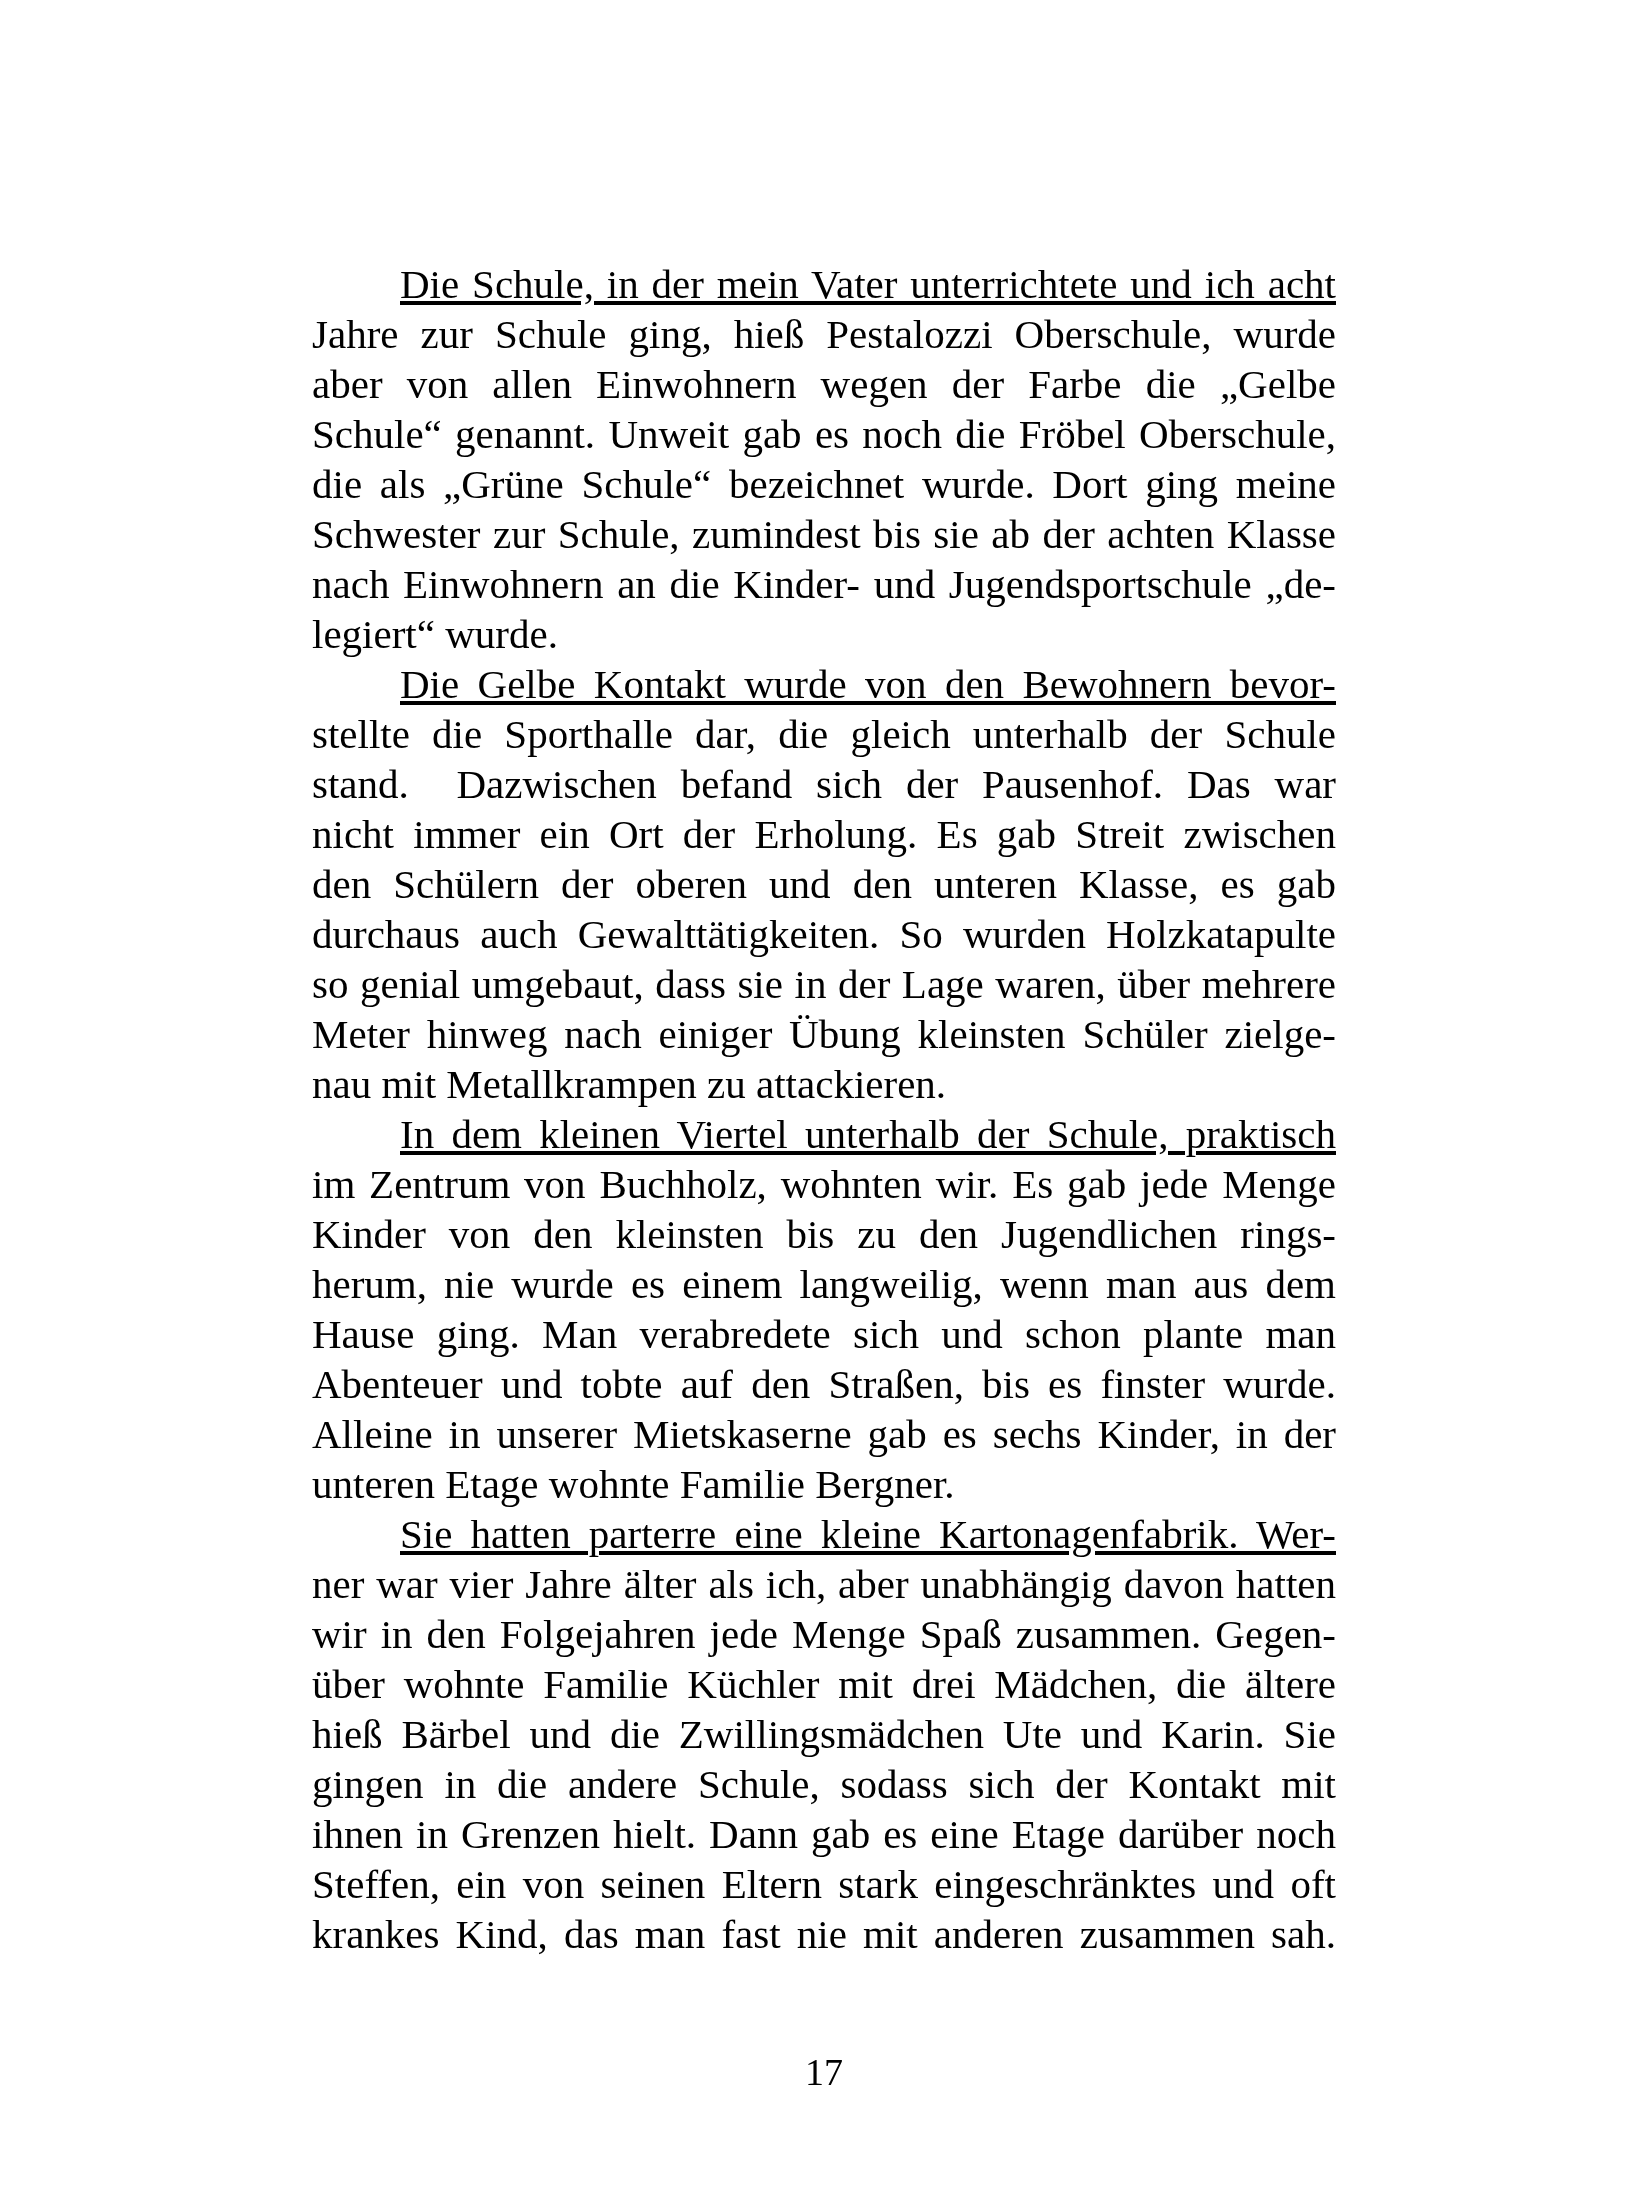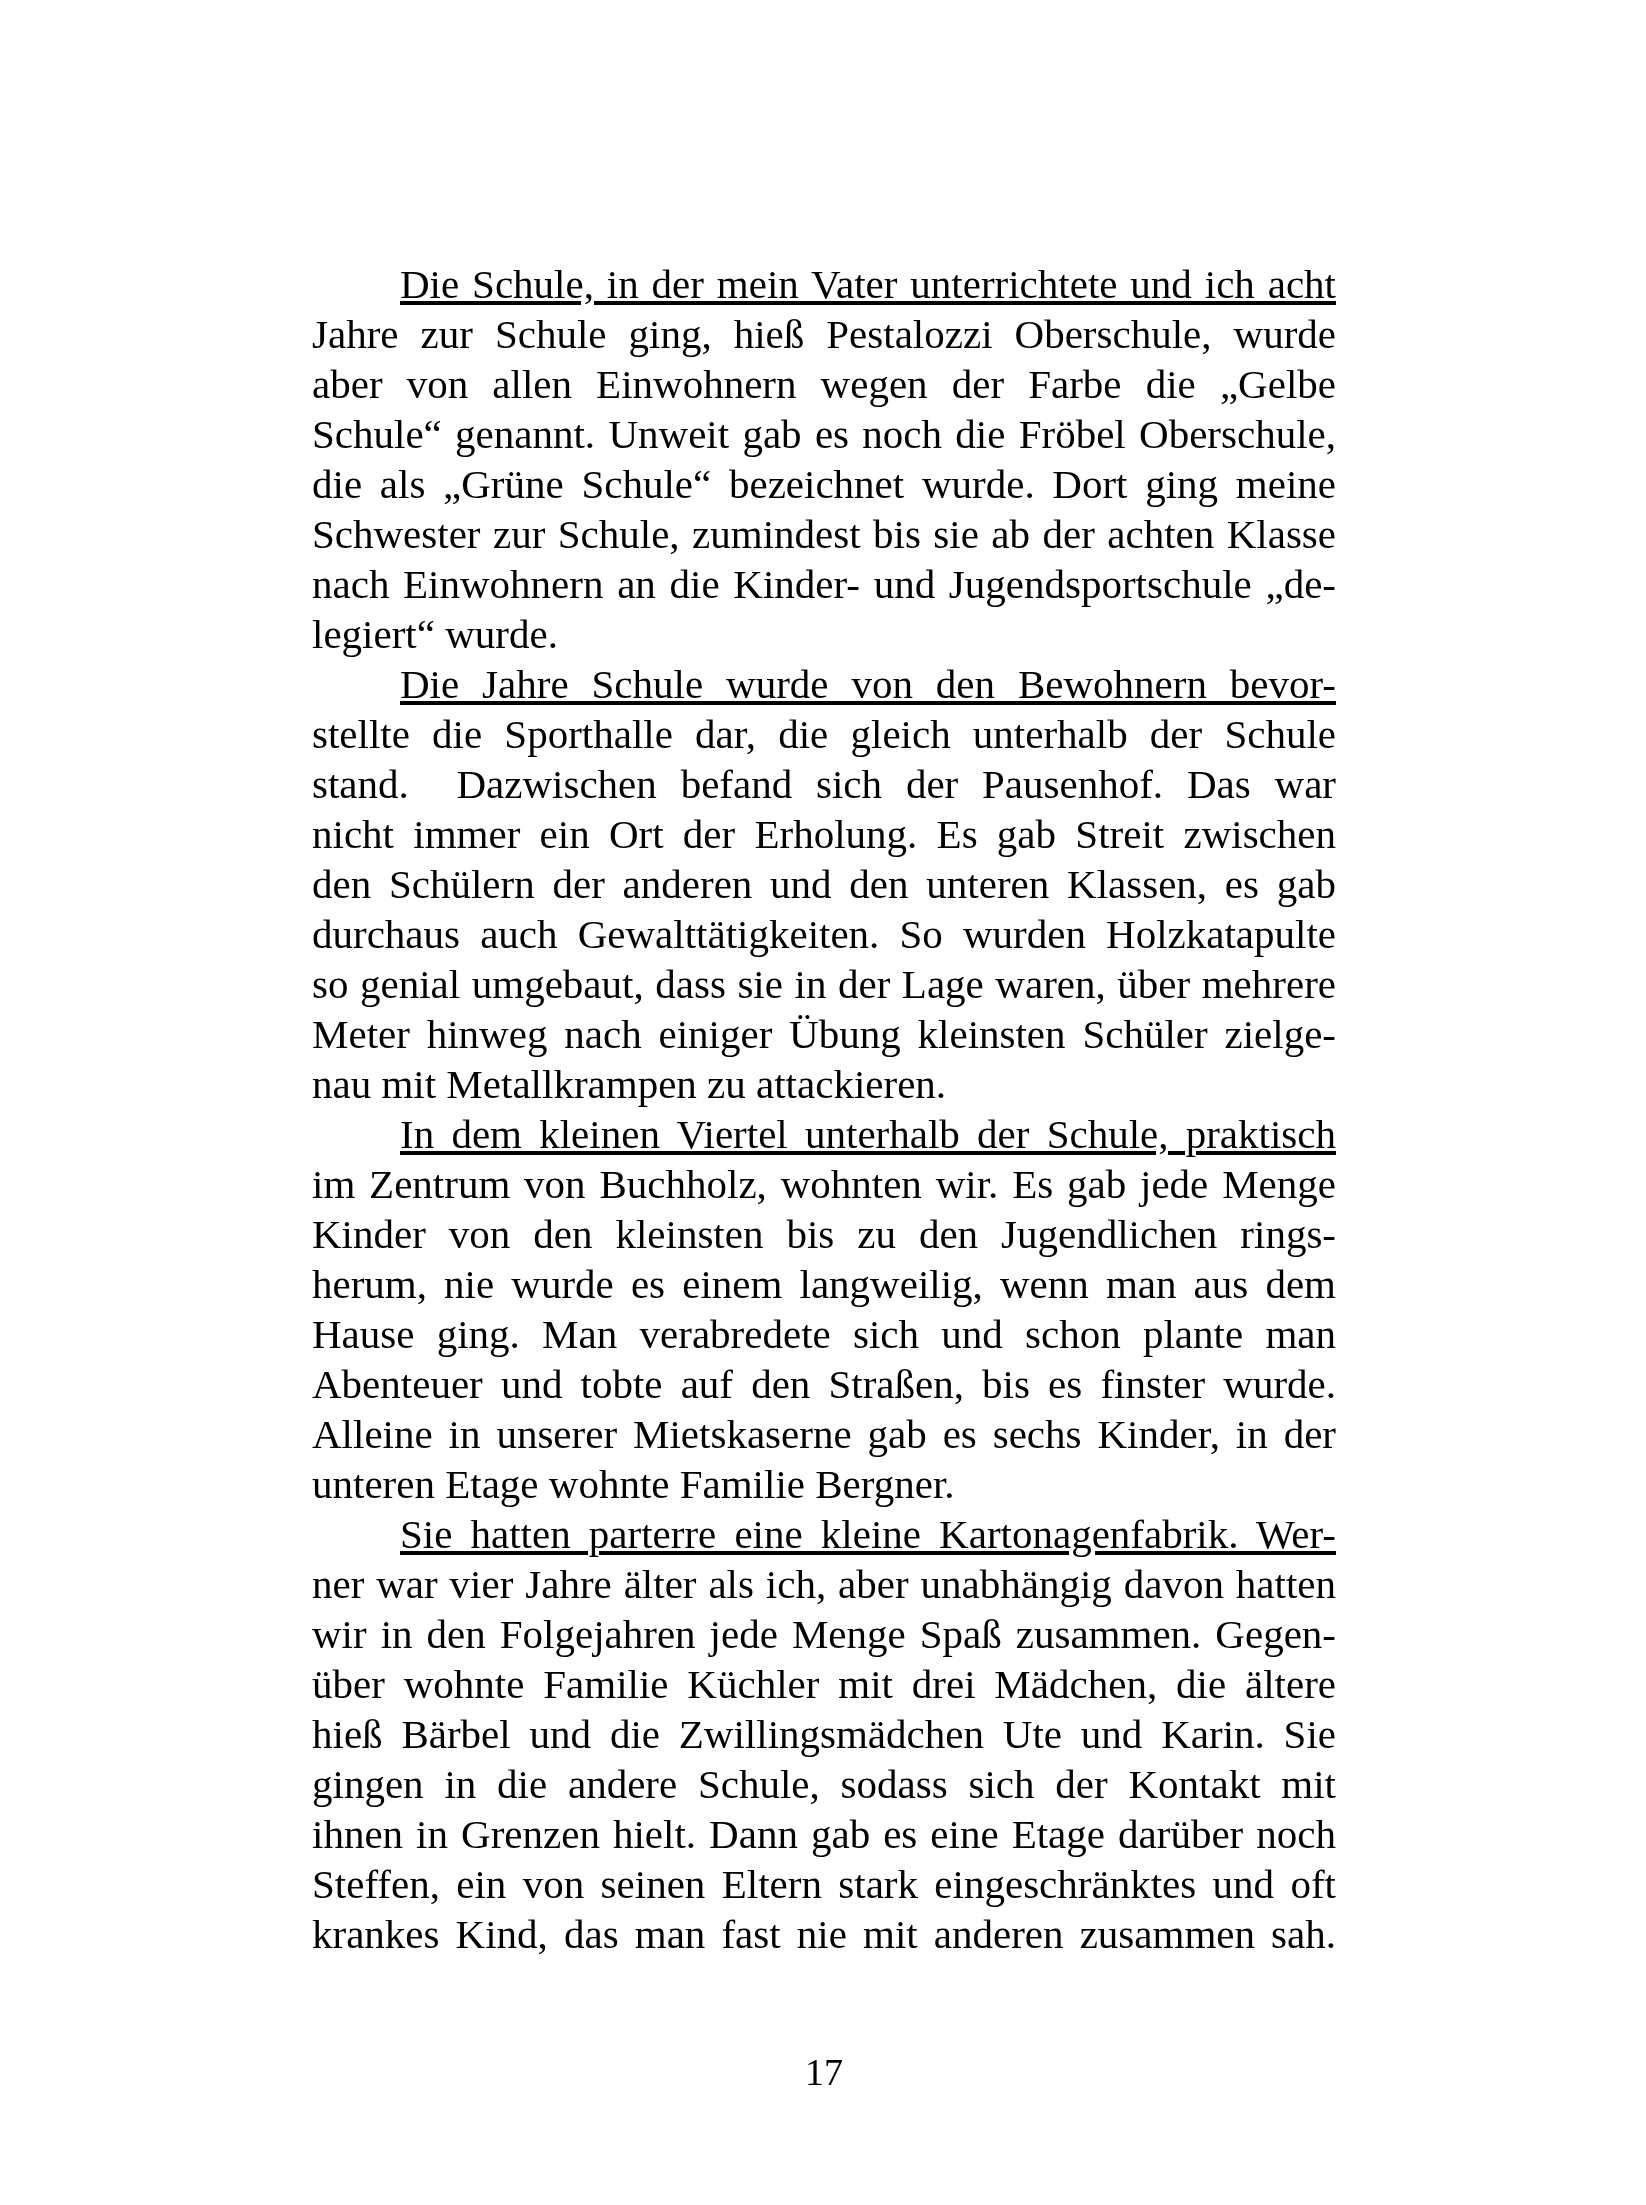--- a/index.html
+++ b/index.html
@@ -61,25 +61,25 @@
         <div class="line indent full">Die Schule, in der mein Vater unterrichtete und ich acht</div>
         <div class="line full">Jahre zur Schule ging, hieß Pestalozzi Oberschule, wurde</div>
         <div class="line full">aber von allen Einwohnern wegen der Farbe die „Gelbe</div>
         <div class="line full">Schule“ genannt. Unweit gab es noch die Fröbel Oberschule,</div>
         <div class="line full">die als „Grüne Schule“ bezeichnet wurde. Dort ging meine</div>
         <div class="line full">Schwester zur Schule, zumindest bis sie ab der achten Klasse</div>
         <div class="line full">nach Einwohnern an die Kinder- und Jugendsportschule „de-</div>
         <div class="line">legiert“ wurde.</div>
       </div>
       <div class="paragraph">
-        <div class="line indent full">Die Jahre Schule wurde von den Bewohnern bevor-</div>
+        <div class="line indent full">Die Gelbe Kontakt wurde von den Bewohnern bevor-</div>
         <div class="line full">stellte die Sporthalle dar, die gleich unterhalb der Schule</div>
         <div class="line full">stand.&nbsp; Dazwischen befand sich der Pausenhof. Das war</div>
         <div class="line full">nicht immer ein Ort der Erholung. Es gab Streit zwischen</div>
-        <div class="line full">den Schülern der anderen und den unteren Klassen, es gab</div>
+        <div class="line full">den Schülern der oberen und den unteren Klasse, es gab</div>
         <div class="line full">durchaus auch Gewalttätigkeiten. So wurden Holzkatapulte</div>
         <div class="line full">so genial umgebaut, dass sie in der Lage waren, über mehrere</div>
         <div class="line full">Meter hinweg nach einiger Übung kleinsten Schüler zielge-</div>
         <div class="line">nau mit Metallkrampen zu attackieren.</div>
       </div>
       <div class="paragraph">
         <div class="line indent full">In dem kleinen Viertel unterhalb der Schule, praktisch</div>
         <div class="line full">im Zentrum von Buchholz, wohnten wir. Es gab jede Menge</div>
         <div class="line full">Kinder von den kleinsten bis zu den Jugendlichen rings-</div>
         <div class="line full">herum, nie wurde es einem langweilig, wenn man aus dem</div>

